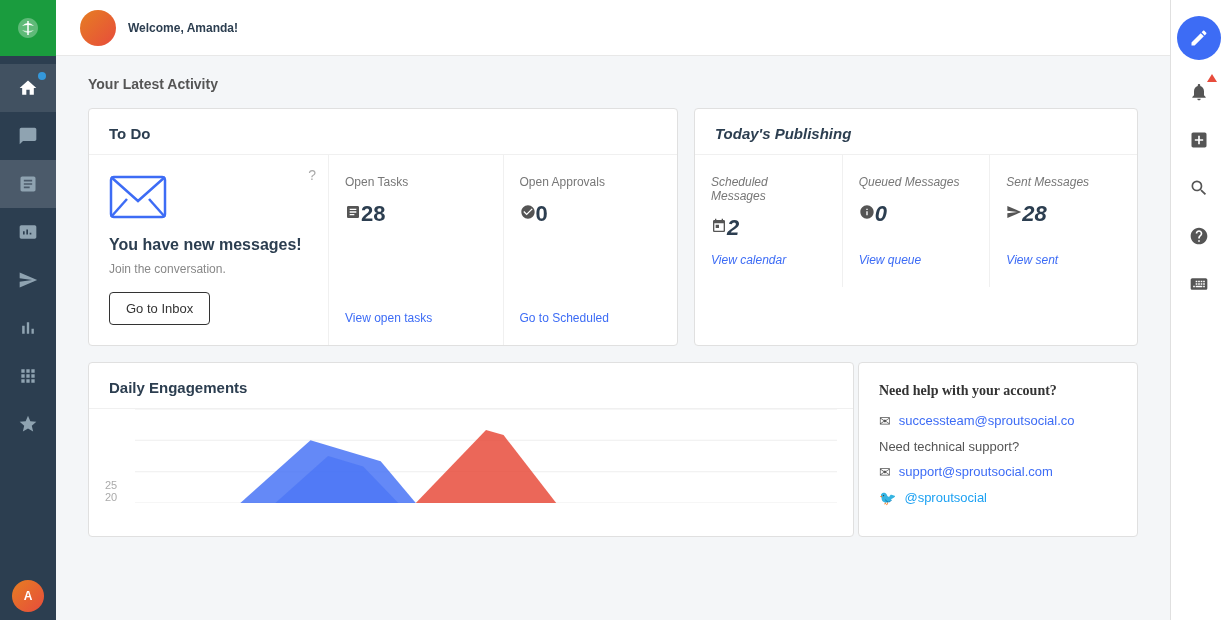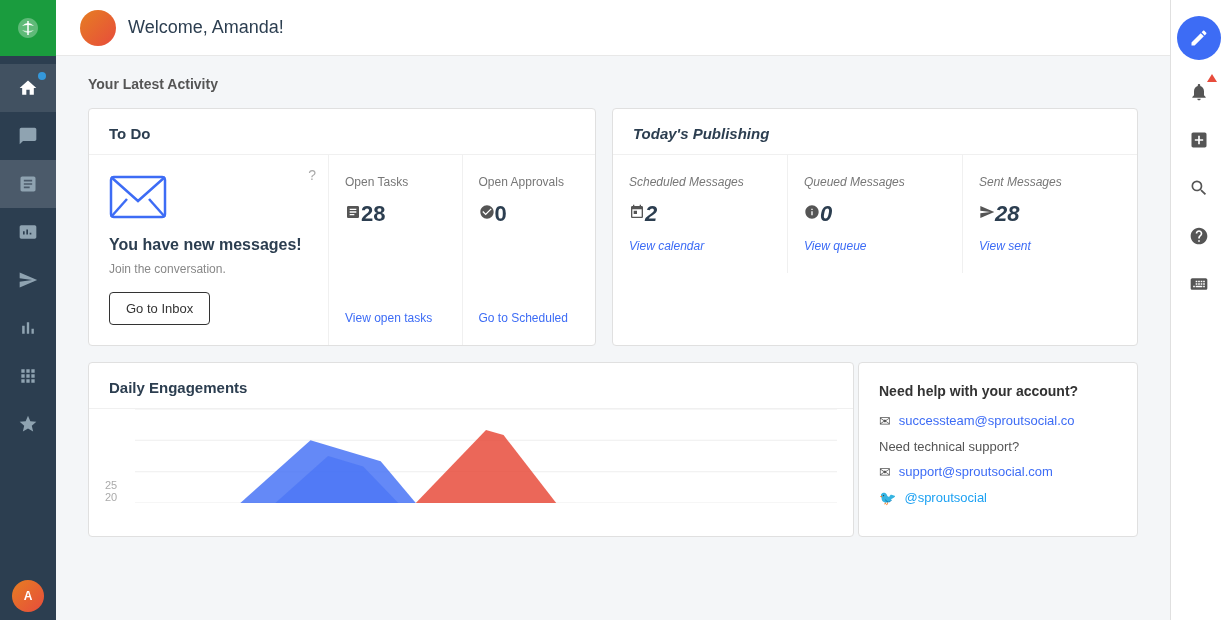--- a/index.html
+++ b/index.html
@@ -139,22 +139,22 @@
     .header-avatar {
       width: 36px;
       height: 36px;
       border-radius: 50%;
       background: linear-gradient(135deg, #e67e22, #e74c3c);
       margin-right: 12px;
       overflow: hidden;
       flex-shrink: 0;
     }
     .header-title {
-      font-size: 18px;
-      font-weight: 400;
+      font-size: 12px;
+      font-weight: 700;
       color: #2c3e50;
     }
 
     
     .content {
       flex: 1;
       overflow-y: auto;
       padding: 20px 32px;
     }
     .section-title {
@@ -180,21 +180,21 @@
       overflow: hidden;
     }
     .card-title {
       font-size: 15px;
       font-weight: 600;
       color: #2c3e50;
       padding: 16px 20px 12px;
       border-bottom: 1px solid #f0f0f0;
     }
     .todo-card {
-      width: 508px;
+      width: 590px;
       flex-shrink: 0;
     }
     .publishing-card {
       flex: 1;
       font-style: italic;
     }
     .todo-inner {
       display: flex;
     }
     .todo-messages {
@@ -327,20 +327,21 @@
       border-radius: 4px;
       border: 1px solid #e0e0e0;
       padding: 20px;
       flex-shrink: 0;
     }
     .help-section-title {
       font-size: 14px;
       font-weight: 600;
       color: #333;
       margin-bottom: 14px;
+      font-family: Liberation Serif, serif;
     }
     .help-item {
       display: flex;
       align-items: center;
       gap: 8px;
       margin-bottom: 10px;
     }
     .help-icon-mail, .help-icon-twitter {
       font-size: 14px;
       color: #555;

